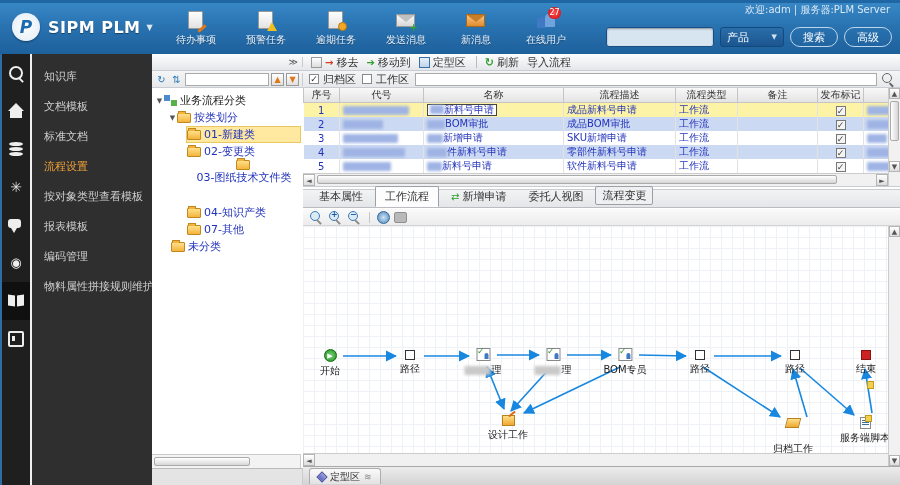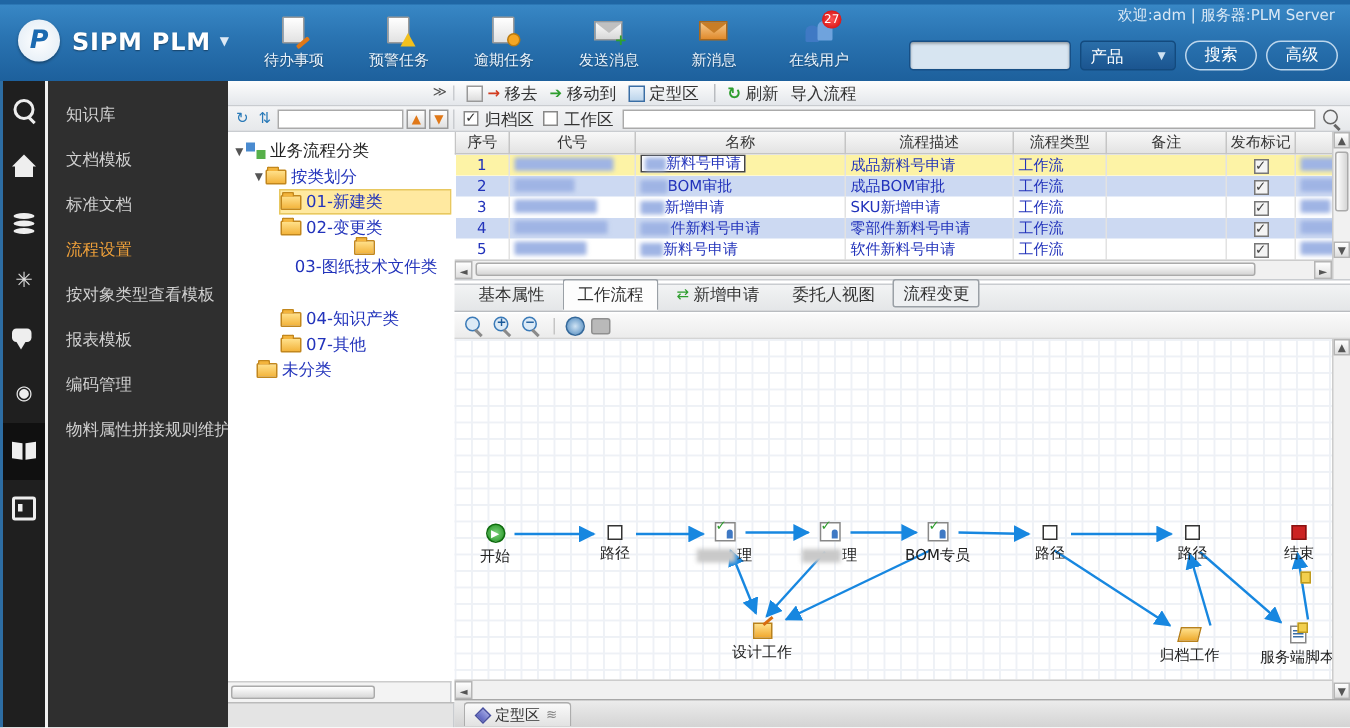--- a/index.html
+++ b/index.html
@@ -548,21 +548,21 @@
         <span class="nlbl">路径</span>
       </div>
       <div class="node" style="left:563px; top:124px;">
         <span class="n-end"></span>
         <span class="nlbl">结束</span>
       </div>
       <div class="node" style="left:205px; top:189px;">
         <span class="n-design"></span>
         <span class="nlbl">设计工作</span>
       </div>
-      <div class="node" style="left:490px; top:192px;">
+      <div class="node" style="left:490px; top:192px;gap:12px;">
         <span class="n-archive"></span>
         <span class="nlbl">归档工作</span>
       </div>
       <div class="node" style="left:562px; top:191px;">
         <span class="n-script"></span>
         <span class="nlbl">服务端脚本</span>
       </div>
       <span class="sticky" style="left:564px; top:155px;"></span>
     </div>
 

